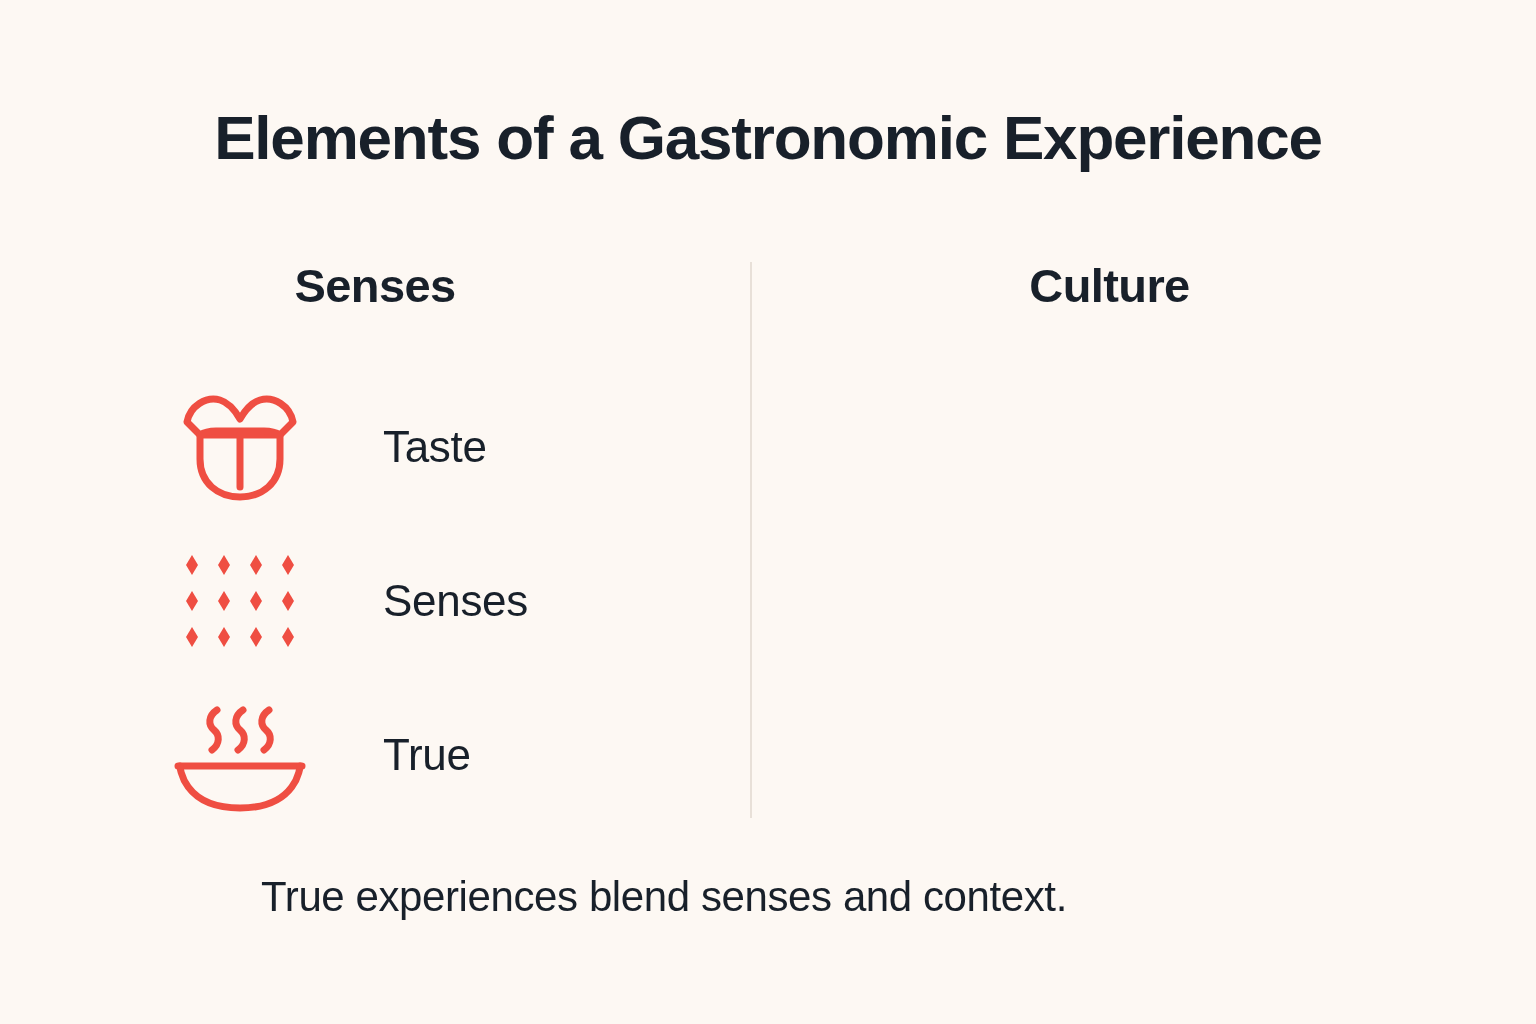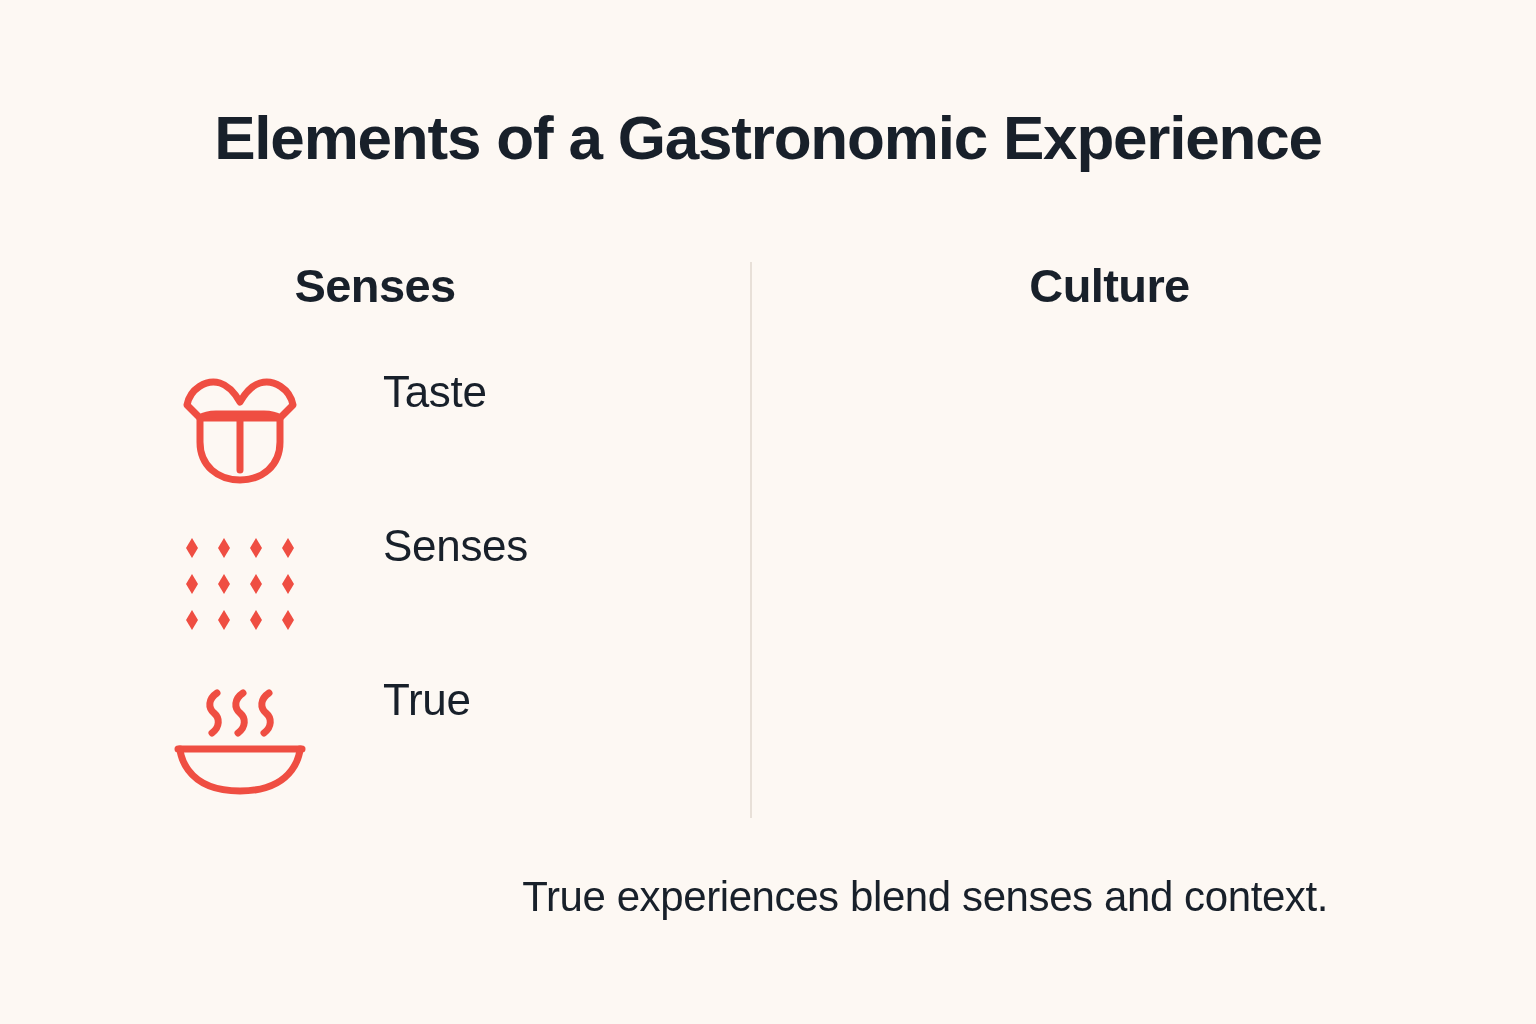--- a/index.html
+++ b/index.html
@@ -82,21 +82,21 @@
   
   .rows {
     position: absolute;
     top: 108px;
     left: 0;
     width: 100%;
   }
   .row {
     display: flex;
     flex-direction: row;
-    align-items: flex-start;
+    align-items: center;
     height: 154px;
   }
   .column.left .rows  { padding-left: 165px; }
   .column.right .rows { padding-left: 840px; }
 
   .icon-slot {
     width: 150px;
     height: 120px;
     display: flex;
     align-items: center;
@@ -114,21 +114,21 @@
     margin-left: 68px;
     white-space: nowrap;
   }
 
   
   .footer {
     position: absolute;
     top: 874px;
     left: 0;
     width: 1328px;
-    text-align: right;
+    text-align: center;
     font-size: 42px;
     font-weight: 400;
     color: #18202A;
     letter-spacing: -0.4px;
     line-height: 1.1;
     white-space: nowrap;
   }
 </style>
 </head>
 <body>

